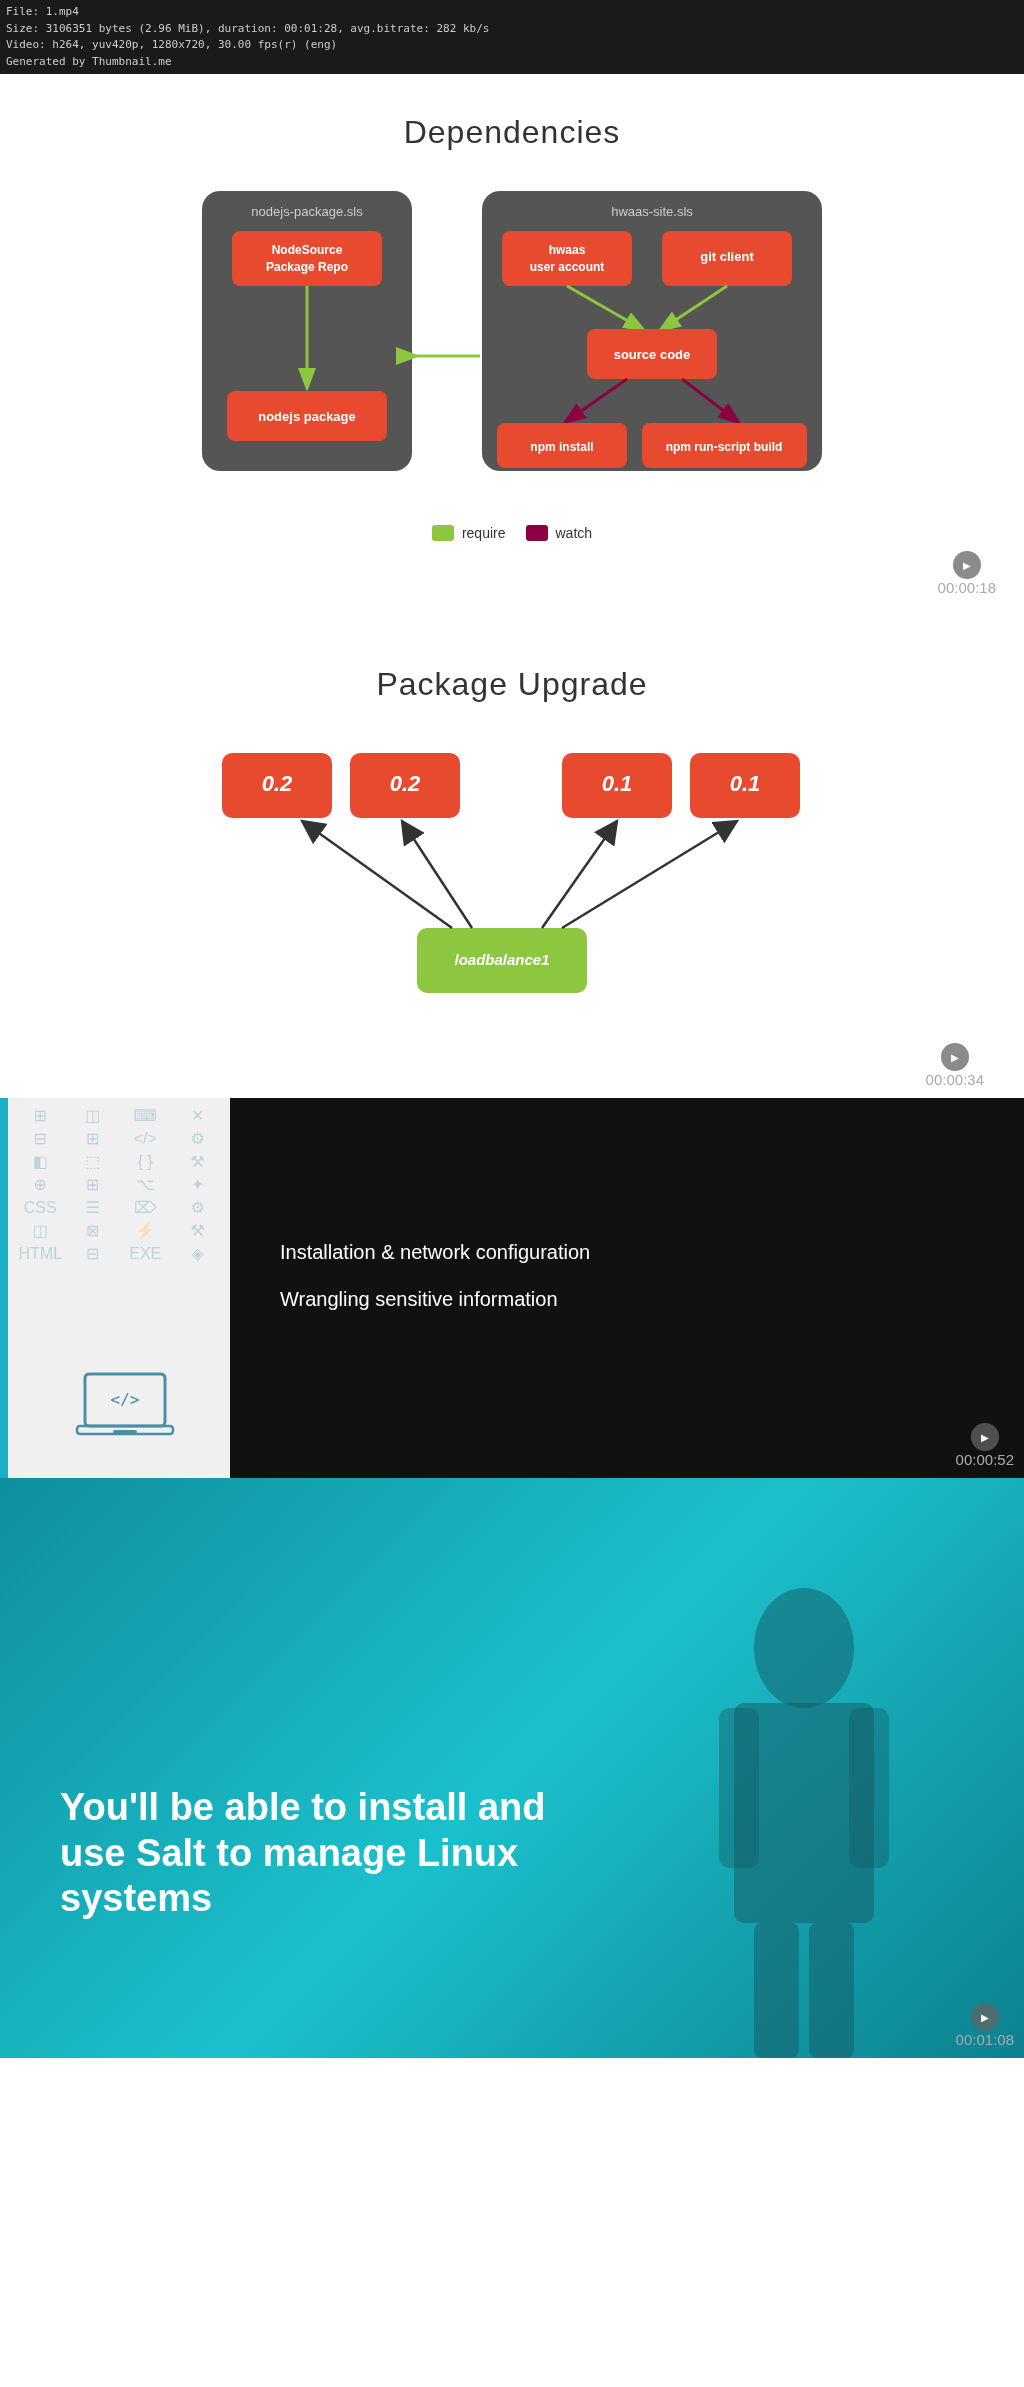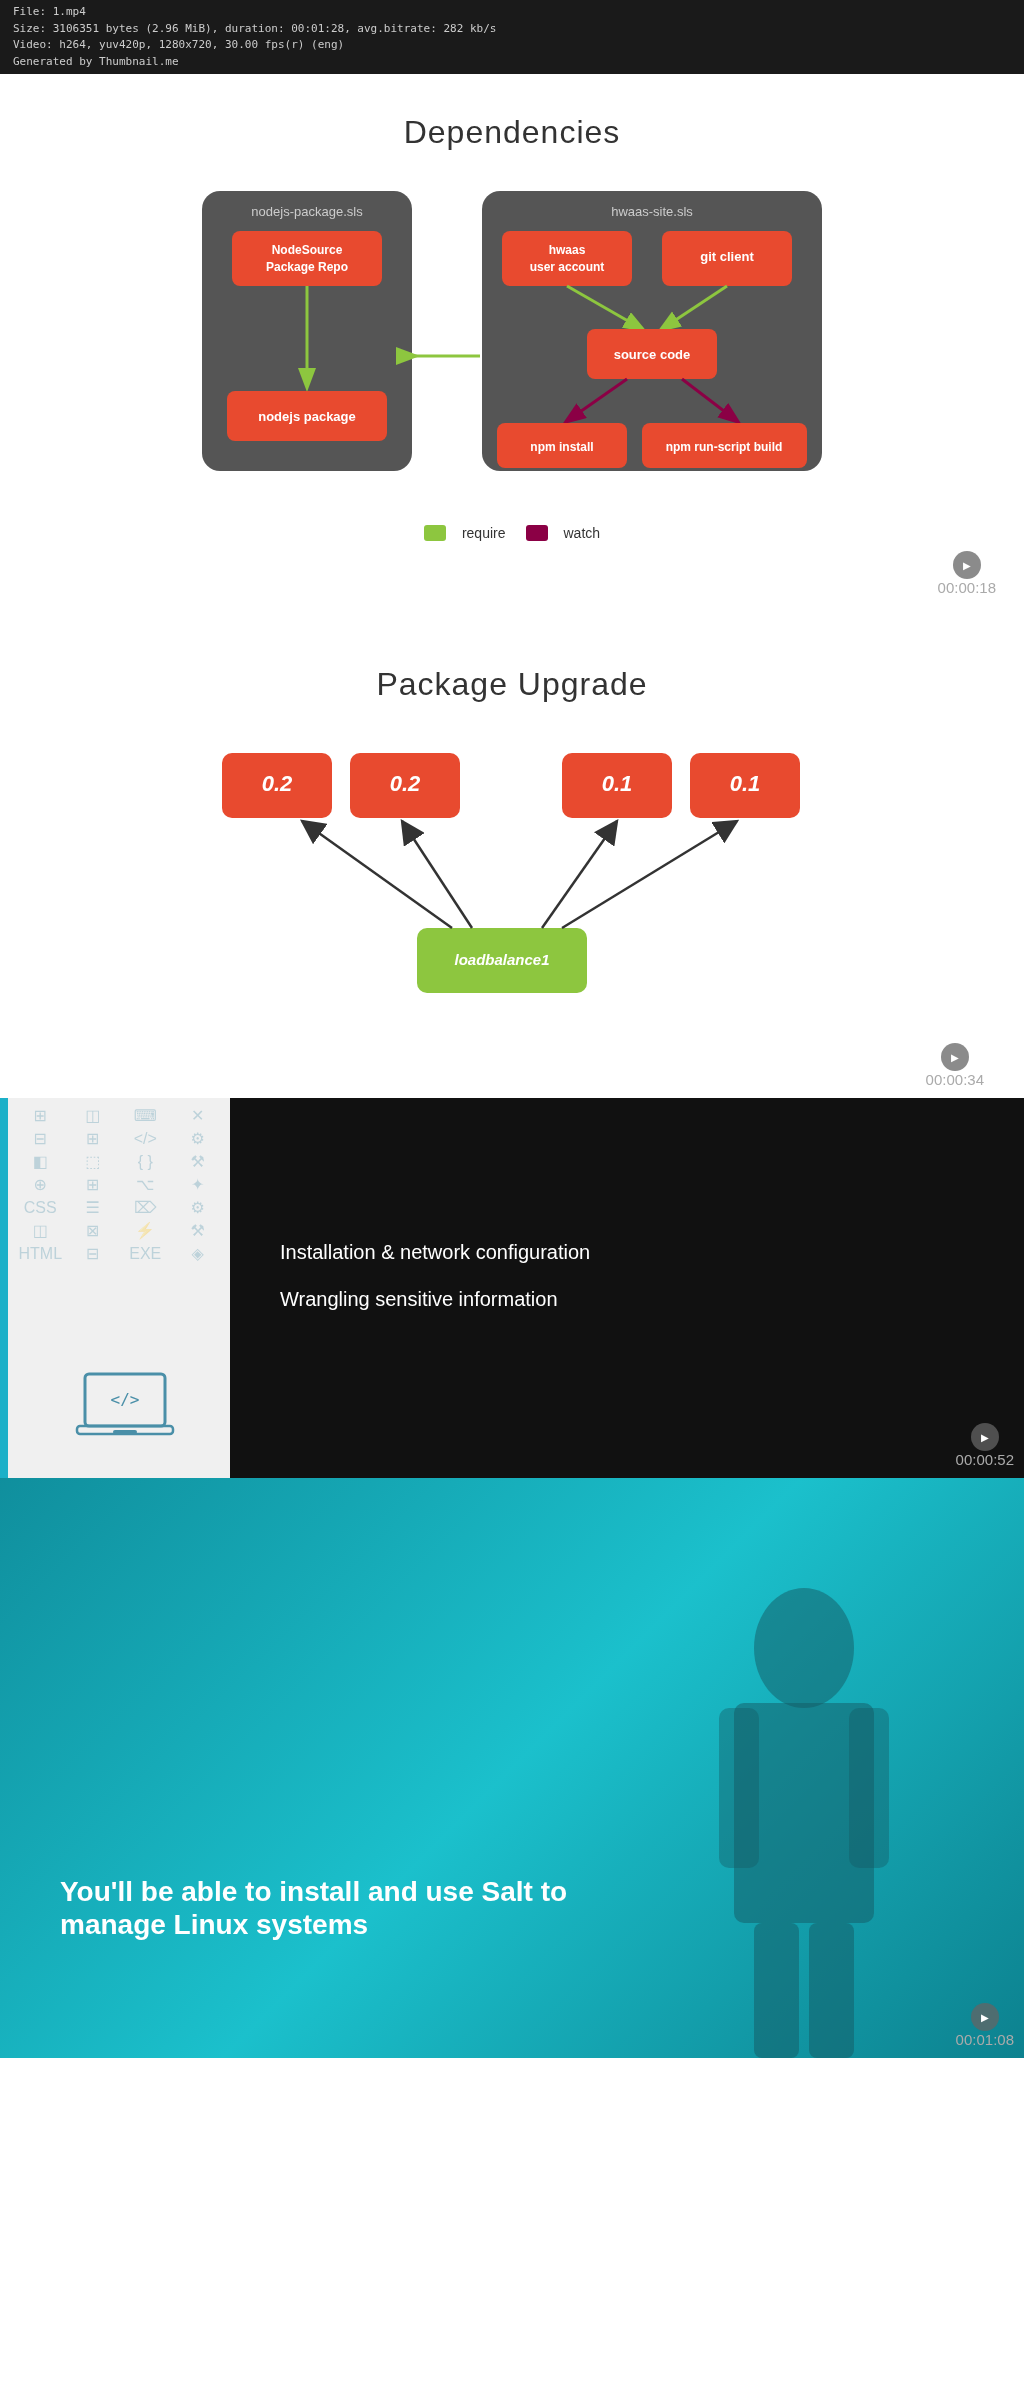--- a/index.html
+++ b/index.html
@@ -10,21 +10,21 @@
       font-family: Arial, sans-serif;
       overflow-x: hidden;
     }
 
     
     .file-info-bar {
       background: #1a1a1a;
       color: #cccccc;
       font-size: 11px;
       line-height: 1.5;
-      padding: 4px 13px;
+      padding: 4px 6px;
       font-family: monospace;
     }
 
     
     .dependencies-section {
       background: #ffffff;
       padding: 40px 8px 30px;
       text-align: center;
     }
     .section-title {
@@ -36,21 +36,21 @@
     }
     .legend {
       display: flex;
       gap: 20px;
       margin-top: 20px;
       justify-content: center;
     }
     .legend-item {
       display: flex;
       align-items: flex-start;
-      gap: 16px;
+      gap: 8px;
       font-size: 14px;
       color: #333;
     }
     .legend-color {
       width: 22px;
       height: 16px;
       border-radius: 3px;
     }
 
     
@@ -129,25 +129,25 @@
       background: linear-gradient(135deg, #0e8a99 0%, #1bc4d0 50%, #0a7a88 100%);
       opacity: 0.85;
     }
     .promo-content {
       position: relative;
       z-index: 2;
       padding: 40px 60px;
       max-width: 660px;
     }
     .promo-title {
-      font-size: 28px;
+      font-size: 38px;
       font-weight: 800;
       color: #ffffff;
       line-height: 1.2;
-      margin-bottom: 16px;
+      margin-bottom: 36px;
     }
     .promo-play-wrapper {
       position: absolute;
       right: 10px;
       bottom: 10px;
       display: flex;
       flex-direction: column;
       align-items: center;
       z-index: 10;
     }

